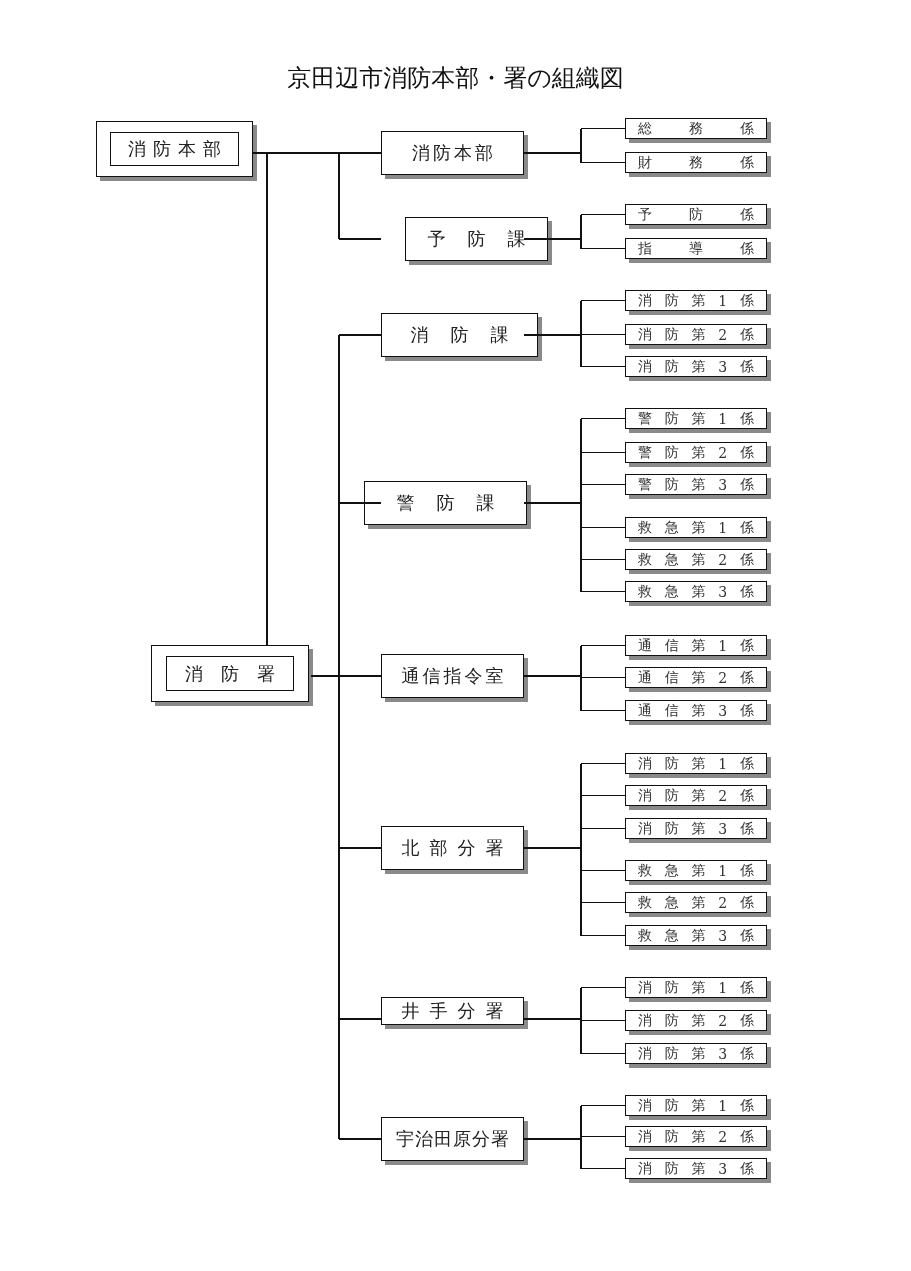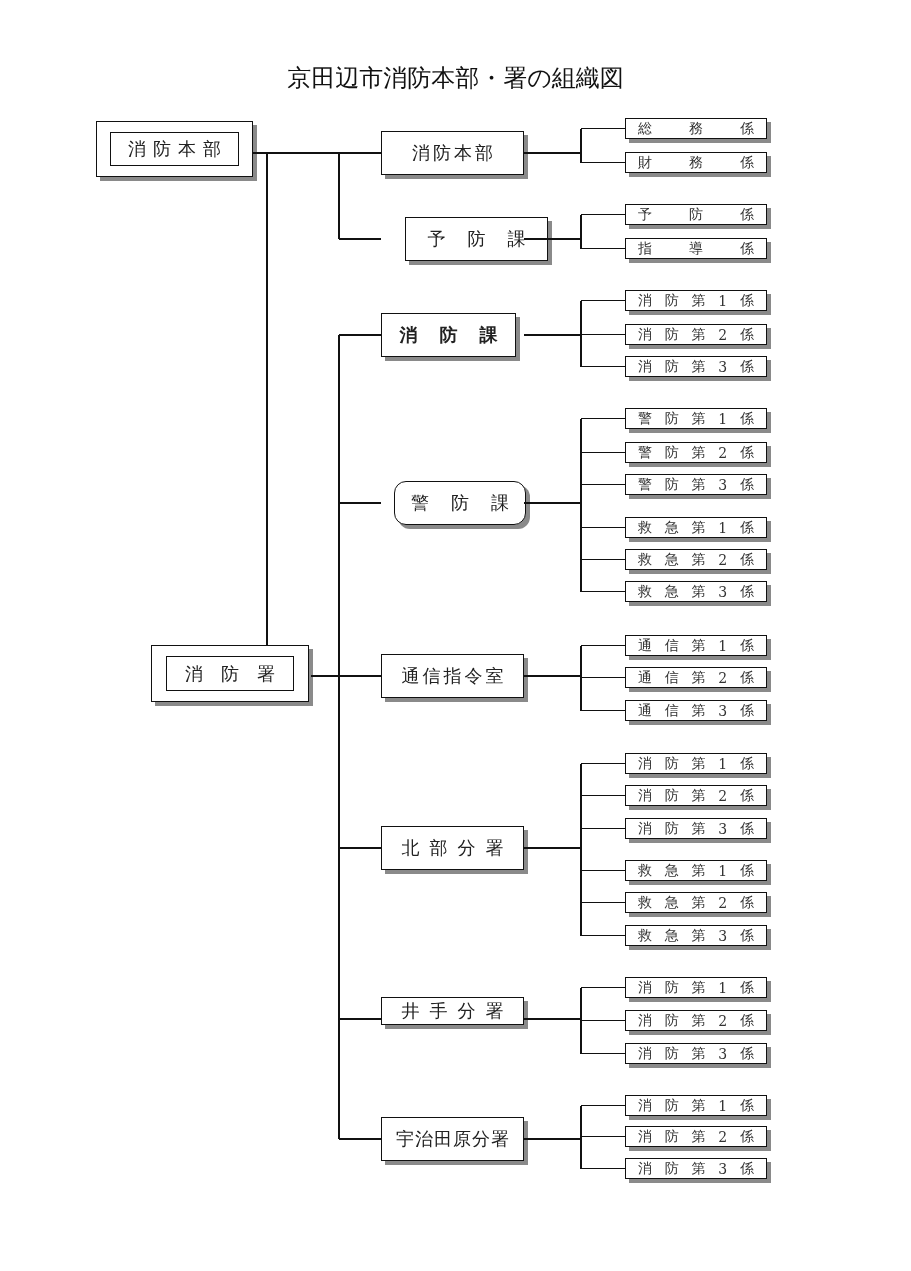--- a/index.html
+++ b/index.html
@@ -67,21 +67,21 @@
       <span class="ch">係</span>
     </div>
     <div class="line h" style="left: 581px; width: 44px; top: 247.75px;"></div>
     <div class="box leaf" style="left: 625px; top: 238px; width: 142px; height: 21px;">
       <span class="ch">指</span>
       <span class="ch">導</span>
       <span class="ch">係</span>
     </div>
     <div class="line h" style="left: 339px; width: 42px; top: 238.25px;"></div>
     <div class="line v" style="left: 338.25px; top: 153px; height: 86px;"></div>
-    <div class="box" style="left: 381px; top: 313px; width: 135px; height: 44px; font-weight: bold;">
+    <div class="box" style="left: 381px; top: 313px; width: 157px; height: 44px;">
       <span class="lbl" style="letter-spacing: 22px; margin-right: -22px;">消防課</span>
     </div>
     <div class="line h" style="left: 524px; width: 57px; top: 334.25px;"></div>
     <div class="line v" style="left: 580.25px; top: 300.5px; height: 66px;"></div>
     <div class="line h" style="left: 581px; width: 44px; top: 299.75px;"></div>
     <div class="box leaf" style="left: 625px; top: 290px; width: 142px; height: 21px;">
       <span class="ch">消</span>
       <span class="ch">防</span>
       <span class="ch">第</span>
       <span class="ch">1</span>
@@ -97,21 +97,21 @@
     </div>
     <div class="line h" style="left: 581px; width: 44px; top: 365.75px;"></div>
     <div class="box leaf" style="left: 625px; top: 356px; width: 142px; height: 21px;">
       <span class="ch">消</span>
       <span class="ch">防</span>
       <span class="ch">第</span>
       <span class="ch">3</span>
       <span class="ch">係</span>
     </div>
     <div class="line h" style="left: 339px; width: 42px; top: 334.25px;"></div>
-    <div class="box" style="left: 394px; top: 481px; width: 132px; height: 44px; border-radius: 12px;">
+    <div class="box" style="left: 364px; top: 481px; width: 163px; height: 44px;">
       <span class="lbl" style="letter-spacing: 22px; margin-right: -22px;">警防課</span>
     </div>
     <div class="line h" style="left: 524px; width: 57px; top: 502.25px;"></div>
     <div class="line v" style="left: 580.25px; top: 418.5px; height: 173px;"></div>
     <div class="line h" style="left: 581px; width: 44px; top: 417.75px;"></div>
     <div class="box leaf" style="left: 625px; top: 408px; width: 142px; height: 21px;">
       <span class="ch">警</span>
       <span class="ch">防</span>
       <span class="ch">第</span>
       <span class="ch">1</span>

